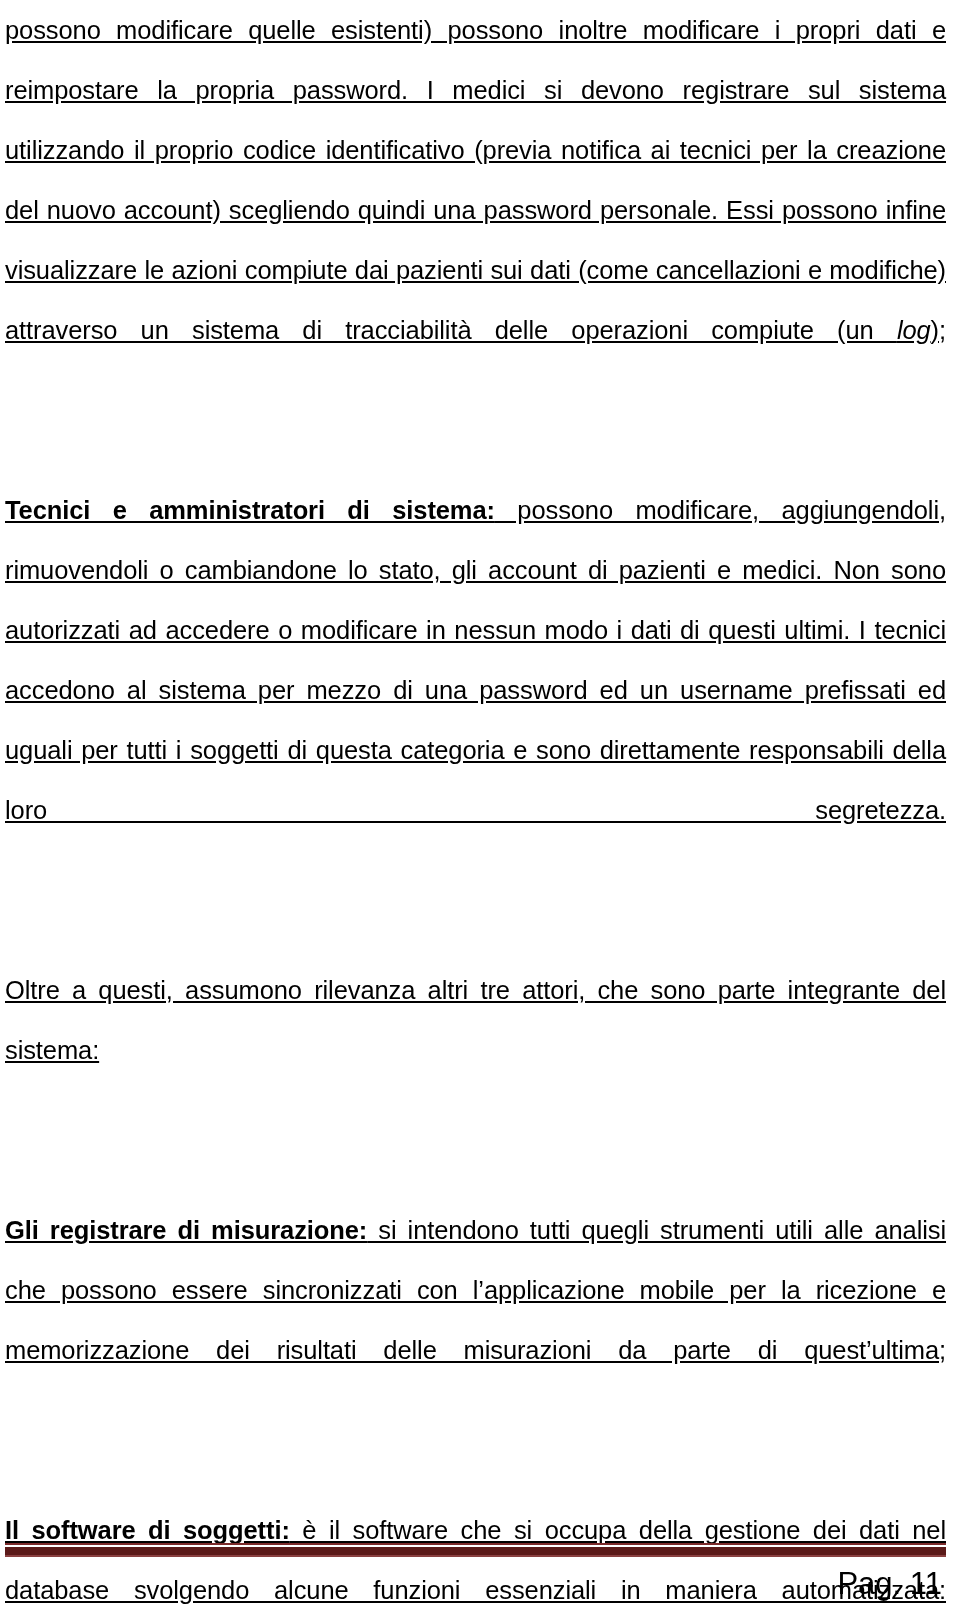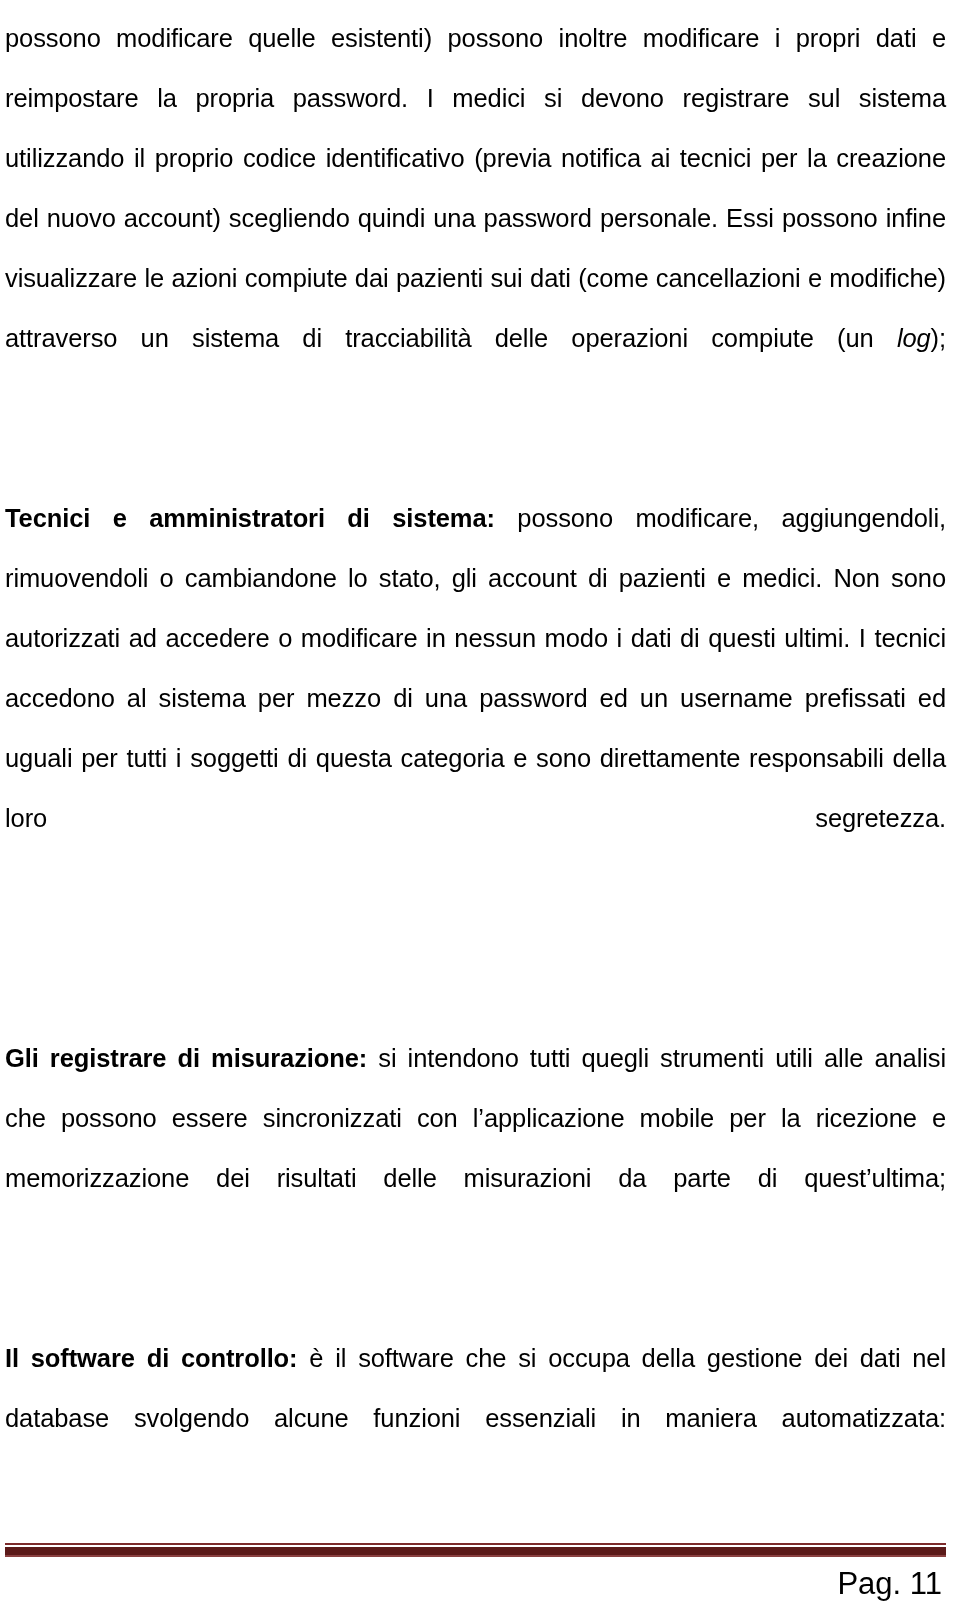--- a/index.html
+++ b/index.html
@@ -16,21 +16,22 @@
     overflow: hidden;
   }
 
   #page {
     position: absolute;
     left: 0;
     top: 0;
     width: 960px;
     height: 1605px;
     box-sizing: border-box;
-    padding: 8px 14px 0 5px;
+    padding: 0 14px 0 5px;
+    text-decoration: underline;
   }
 
   .para {
     font-size: 25.5px;
     line-height: 60px;
     text-align: justify;
     text-justify: inter-word;
     margin: 0;
     letter-spacing: -0.1px;
     word-spacing: 0px;
@@ -88,28 +89,29 @@
 <div id="page">
 
   <p class="para"><span>possono modificare quelle esistenti) possono inoltre modificare i propri dati e reimpostare la propria password. I medici si devono registrare sul sistema utilizzando il proprio codice identificativo (previa notifica ai tecnici per la creazione del nuovo account) scegliendo quindi una password personale. Essi possono infine visualizzare le azioni compiute dai pazienti sui dati (come cancellazioni e modifiche) attraverso un sistema di tracciabilità delle operazioni compiute (un </span><i>log</i><span>);</span></p>
 
   <div class="spacer-lg"></div>
 
   <p class="para"><b>Tecnici e amministratori di sistema:</b><span> possono modificare, aggiungendoli, rimuovendoli o cambiandone lo stato, gli account di pazienti e medici. Non sono autorizzati ad accedere o modificare in nessun modo i dati di questi ultimi. I tecnici accedono al sistema per mezzo di una password ed un username prefissati ed uguali per tutti i soggetti di questa categoria e sono direttamente responsabili della loro segretezza.</span></p>
 
   <div class="spacer-lg"></div>
 
+  <p class="para"><span>Oltre a questi, assumono rilevanza altri tre attori, che sono parte integrante del sistema:</span></p>
 
   <div class="spacer-lg"></div>
 
   <p class="para"><b>Gli registrare di misurazione:</b><span> si intendono tutti quegli strumenti utili alle analisi che possono essere sincronizzati con l’applicazione mobile per la ricezione e memorizzazione dei risultati delle misurazioni da parte di quest’ultima;</span></p>
 
   <div class="spacer-lg"></div>
 
-  <p class="para"><b>Il software di controllo:</b><span> è il software che si occupa della gestione dei dati nel database svolgendo alcune funzioni essenziali in maniera automatizzata:</span></p>
+  <p class="para"><b>Il software di soggetti:</b><span> è il software che si occupa della gestione dei dati nel database svolgendo alcune funzioni essenziali in maniera automatizzata:</span></p>
 
 </div>
 
 <div id="footer">
   <div class="rule-wrap">
     <div class="rule-thin-top"></div>
     <div class="rule-gap"></div>
     <div class="rule-thick"></div>
     <div class="rule-thin-bottom"></div>
   </div>

